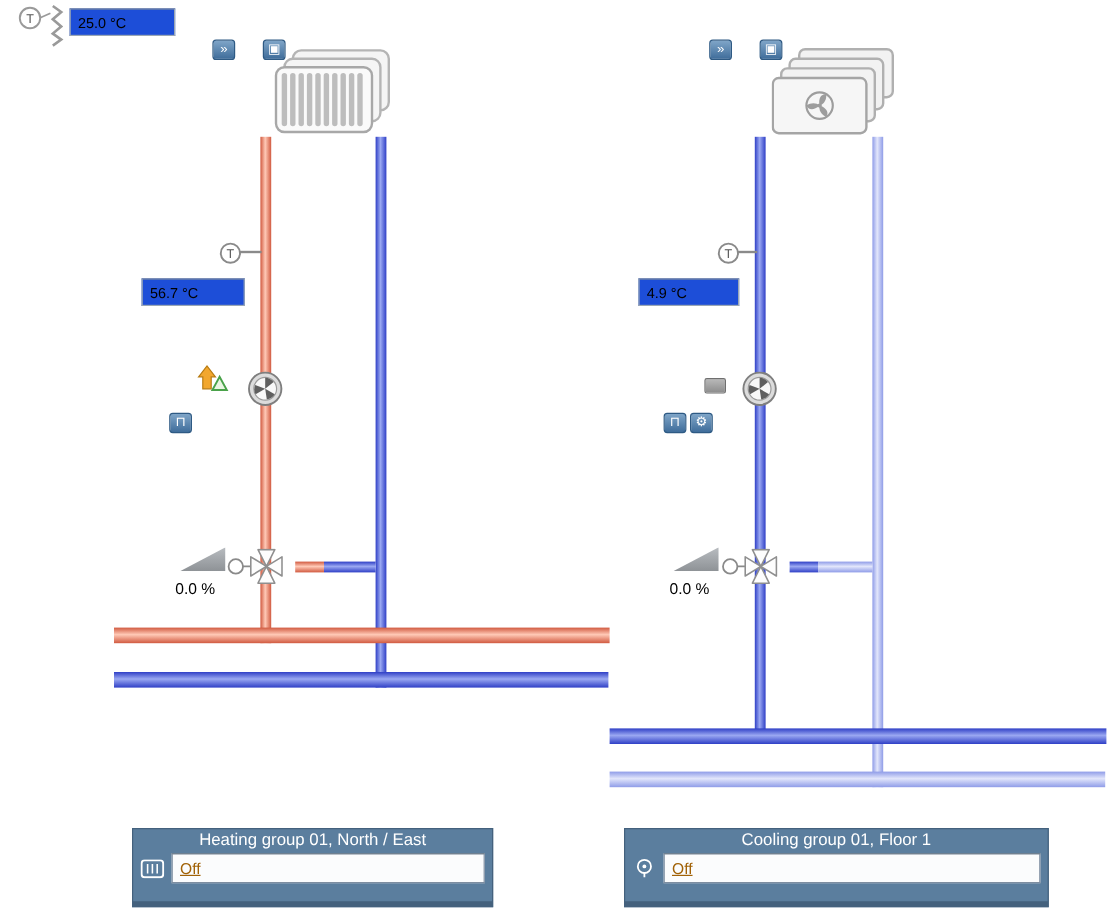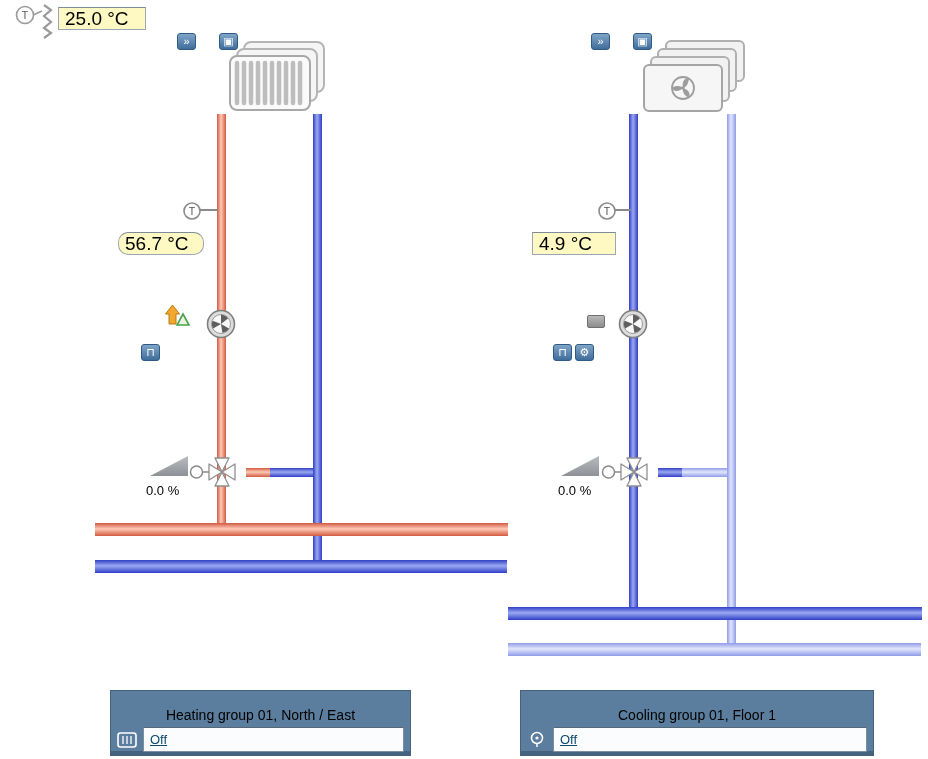--- a/index.html
+++ b/index.html
@@ -11,44 +11,44 @@
   
   .pipe{position:absolute;}
   .hot-v{width:9px;background:linear-gradient(to right,#d15a40,#ffc9b6 45%,#d15a40);}
   .hot-h{height:13px;background:linear-gradient(to bottom,#d15a40,#ffc9b6 45%,#d15a40);}
   .cold-v{width:9px;background:linear-gradient(to right,#2f3fc6,#9aa8f2 45%,#2f3fc6);}
   .cold-h{height:13px;background:linear-gradient(to bottom,#2f3fc6,#9aa8f2 45%,#2f3fc6);}
   .lite-v{width:9px;background:linear-gradient(to right,#8f9ce8,#e2e6fb 45%,#8f9ce8);}
   .lite-h{height:13px;background:linear-gradient(to bottom,#8f9ce8,#e2e6fb 45%,#8f9ce8);}
 
   
-  .tfield{position:absolute;box-sizing:border-box;background:#fef9c3;border:1px solid #9aa7b4;
-          border-top-color:#7e8c99;font-size:19px;color:#000;display:flex;align-items:center;
+  .tfield{position:absolute;box-sizing:border-box;background:#1d4ed8;border:1px solid #9aa7b4;
+          border-top-color:#7e8c99;font-size:12px;color:#000;display:flex;align-items:center;
           padding-left:6px;}
 
   
   .bicon{position:absolute;width:19px;height:17px;box-sizing:border-box;border-radius:3px;
          background:linear-gradient(to bottom,#7fa5c8,#3f6d9b);border:1px solid #2e5a84;
          color:#fff;font-size:11px;line-height:1;display:flex;align-items:center;justify-content:center;}
 
   .pct{position:absolute;font-size:13px;color:#000;}
   .connector{position:absolute;height:2px;background:#8a8a8a;}
   .ramp{position:absolute;width:38px;height:20px;background:linear-gradient(to bottom,#b8bcc0,#8e9296);
         clip-path:polygon(100% 0,100% 100%,0 100%);}
   .gray-ind{position:absolute;width:16px;height:11px;background:linear-gradient(#b9b9b9,#8d8d8d);
             border:1px solid #6f6f6f;border-radius:2px;}
 
   
   .panel{position:absolute;box-sizing:border-box;height:66px;background:#5b7e9e;
          border:1px solid #44617d;border-bottom-width:5px;}
-  .panel-title{color:#000000;font-size:14px;text-align:center;padding:16px 4px 3px;}
+  .panel-title{color:#ffffff;font-size:14px;text-align:center;padding:0 4px 3px;}
   .panel-body{display:flex;align-items:center;gap:4px;padding:1px 6px 0 4px;}
   .panel-icon{width:24px;display:flex;justify-content:center;align-items:center;}
   .pfield{flex:1;box-sizing:border-box;background:#fbfcfd;border:1px solid #7d8da0;
-          border-top-color:#55687a;font-size:13px;color:#0c4a6e;padding:4px 6px;height:25px;text-decoration:underline;}
+          border-top-color:#55687a;font-size:13px;color:#a16207;padding:4px 6px;height:25px;text-decoration:underline;}
 </style>
 </head>
 <body>
 
 <div class="stage">
 
   <div class="abs" style="left:14px;top:2px;">
     <svg width="46" height="40" viewBox="0 0 46 40">
       <line x1="19" y1="13" x2="28" y2="9" stroke="#9a9a9a" stroke-width="1.5"></line>
       <polyline points="30,3 37,8 30,14 37,20 30,26 37,31 30,36" fill="none" stroke="#9a9a9a" stroke-width="2.2"></polyline>
@@ -93,21 +93,21 @@
   <div class="pipe hot-h" style="left:246px;top:468px;width:24px;height:9px;"></div>
   <div class="pipe cold-h" style="left:270px;top:468px;width:43px;height:9px;"></div>
 
   <div class="connector" style="left:199px;top:209px;width:19px;"></div>
   <div class="abs" style="left:182px;top:201px;">
     <svg width="20" height="20" viewBox="0 0 20 20">
       <circle cx="10" cy="10" r="8" fill="#fff" stroke="#8a8a8a" stroke-width="1.6"></circle>
       <text x="10" y="14" text-anchor="middle" font-size="10.5" fill="#555">T</text>
     </svg>
   </div>
-  <div class="tfield" style="left:118px;top:232px;width:86px;height:23px;border-radius:10px;">56.7 °C</div>
+  <div class="tfield" style="left:118px;top:232px;width:86px;height:23px;">56.7 °C</div>
 
   <div class="abs" style="left:164px;top:302px;">
     <svg width="28" height="26" viewBox="0 0 28 26">
       <path d="M5 22 L5 12 L1.5 12 L8.5 3 L15.5 12 L12 12 L12 22 Z" fill="#f2a72e" stroke="#b87b12" stroke-width="1"></path>
       <path d="M13 23 L25 23 L19 12 Z" fill="#eaf5e2" stroke="#4aa24a" stroke-width="1.6"></path>
     </svg>
   </div>
 
   <div class="abs" style="left:206px;top:309px;">
     <svg width="30" height="30" viewBox="0 0 30 30">

